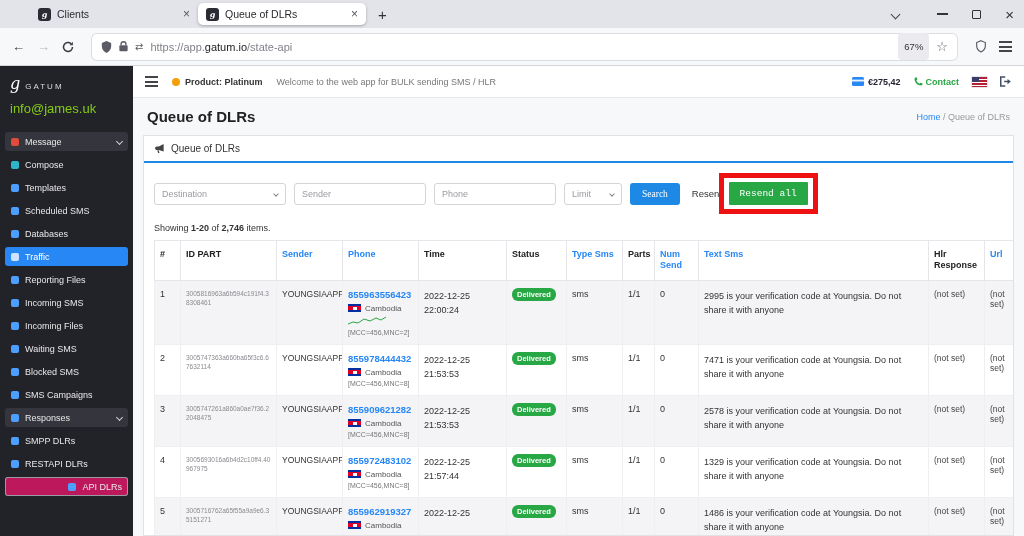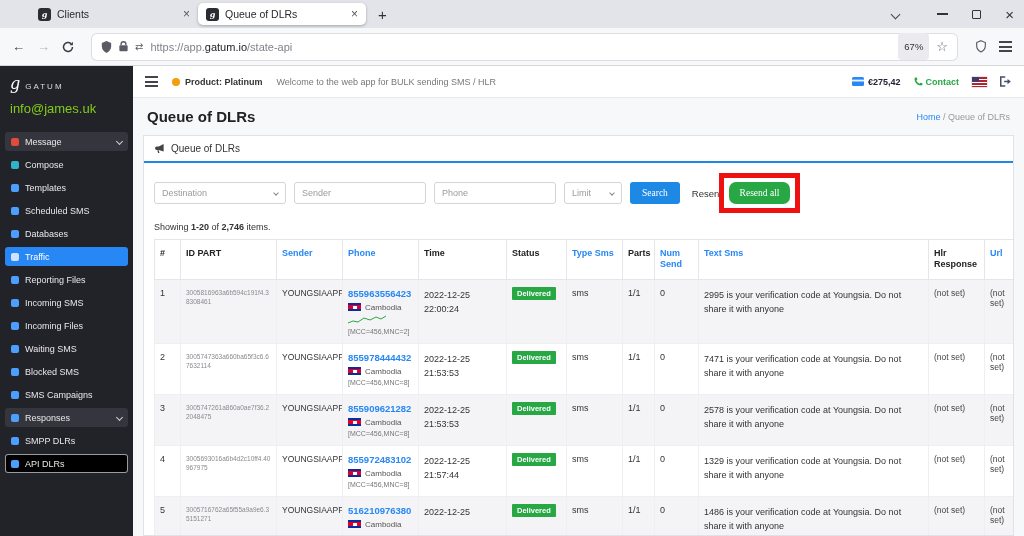--- a/index.html
+++ b/index.html
@@ -35,21 +35,21 @@
   .app { display:flex; height:470px; }
   .sidebar { width:133px; flex-shrink:0; background:var(--sidebar-bg,#222229); color:#fff; overflow:hidden; }
   .logo-row { display:flex; align-items:baseline; gap:5px; padding:8px 10px 0; }
   .logo-g { font-family:"DejaVu Serif",serif; font-style:italic; font-size:16px; color:#fff; }
   .logo-text { font-size:8px; letter-spacing:2px; color:#ddd; }
   .email { font-size:13px; padding:8px 10px 12px; color:#84cc16; }
   .menu { padding:4px 5px; display:flex; flex-direction:column; gap:4px; }
   .sb-item { display:flex; align-items:center; gap:6px; padding:5px 6px; border-radius:3px; font-size:9px; color:#e8e8ea; height:19px; }
   .sb-item.group { background:#35353e; }
   .sb-item.active-group { background:var(--sidebar-active,#2787f5); color:#fff; }
-  .sb-item.selected { background:#000000; box-shadow:inset 0 0 0 1px #9a9aa2; }
+  .sb-item.selected { background:#be185d; box-shadow:inset 0 0 0 1px #9a9aa2;justify-content:flex-end; }
   .sb-icon { width:8px; height:8px; border-radius:2px; flex-shrink:0; }
   .sb-label { white-space:nowrap; overflow:hidden; }
   .sb-chev { margin-left:auto; width:5px; height:5px; border-right:1.3px solid #cfcfd4; border-bottom:1.3px solid #cfcfd4; transform:rotate(45deg); flex-shrink:0; }
 
   .main { flex:1; min-width:0; display:flex; flex-direction:column; background:#f7f8fa; }
   .app-topbar { height:32px; flex-shrink:0; background:#fff; border-bottom:1px solid #e8e8ec; display:flex; align-items:center; gap:14px; padding:0 12px; font-size:9px; }
   .product { display:flex; align-items:center; gap:5px; font-weight:bold; color:#333; }
   .product-icon { width:8px; height:8px; border-radius:50%; background:#f59e0b; }
   .welcome { color:#777; }
   .topbar-right { margin-left:auto; display:flex; align-items:center; gap:13px; }
@@ -67,41 +67,41 @@
   .card-head { display:flex; align-items:center; gap:6px; padding:7px 10px; border-bottom:2px solid var(--accent-blue,#1e88e5); font-size:10px; color:#333; flex-shrink:0; }
 
   .filters { display:flex; align-items:center; gap:8px; padding:10px 10px 6px; flex-shrink:0; }
   .f-select { height:22px; border:1px solid #d4d4d8; border-radius:3px; background:#fff; display:flex; align-items:center; justify-content:space-between; padding:0 7px; font-size:9px; color:#9b9ba1; }
   .caret { width:4px; height:4px; border-right:1.2px solid #888; border-bottom:1.2px solid #888; transform:rotate(45deg); margin-left:6px; }
   .f-input { height:22px; border:1px solid #d4d4d8; border-radius:3px; padding:0 7px; font-size:9px; color:#333; width:132px; font-family:"Liberation Sans",sans-serif; }
   .f-input::placeholder { color:#9b9ba1; }
   .btn-search { background:var(--accent-blue,#1e88e5); color:#fff; border:none; border-radius:3px; font-size:9.5px; padding:6px 12px; cursor:pointer; font-family:Liberation Serif, serif; }
   .resend-partial { font-size:9.5px; color:#333; margin-left:4px; }
   .annotation { border:5px solid var(--annotation-red,#ee1111); background:#fff; padding:4px 5px; margin-left:-14px; position:relative; z-index:2; display:inline-flex; }
-  .btn-resend-all { background:var(--success-green,#28a745); color:#fff; border:none; border-radius:7px; font-size:9.5px; padding:6px 11px; white-space:nowrap; cursor:pointer; font-family:Liberation Serif, serif; }
+  .btn-resend-all { background:var(--success-green,#28a745); color:#fff; border:none; border-radius:1px; font-size:9.5px; padding:6px 11px; white-space:nowrap; cursor:pointer; font-family:Liberation Mono, monospace; }
 
   .summary { font-size:9px; color:#333; padding:3px 10px 7px; flex-shrink:0; }
 
   .table-wrap { padding:0 10px 10px; overflow:hidden; flex:1; }
   table { width:100%; border-collapse:collapse; table-layout:fixed; }
   th { font-size:9px; text-align:left; padding:8px 5px; border:1px solid #e6e6ea; color:#222; vertical-align:top; background:#fff; line-height:1.25; }
   .th-blue { color:var(--link-blue,#2787f5); }
   td { font-size:9px; padding:8px 5px; border:1px solid #efeff2; vertical-align:top; color:#333; overflow:hidden; }
   tbody tr:nth-child(odd) td { background:#f4f4f6; }
   .idpart { font-size:6.5px; color:#8a8a90; word-break:break-all; line-height:1.4; }
   .sender { font-size:8.5px; }
   .phone { color:var(--link-blue,#2787f5); font-weight:bold; font-size:9.5px; text-decoration:none; display:block; }
   .country { display:flex; align-items:center; gap:4px; font-size:8px; color:#555; margin-top:4px; }
   .flag { width:13px; height:8px; flex-shrink:0; display:inline-block;
           background:linear-gradient(#fff,#fff) center/4px 3px no-repeat,
                      linear-gradient(180deg,#032ea1 0 25%,#e00025 25% 75%,#032ea1 75% 100%); }
   .spark { display:block; margin-top:3px; }
   .mcc { font-size:7px; color:#777; margin-top:3px; white-space:nowrap; }
   .time { font-size:9px; line-height:1.6; }
-  .badge { background:var(--badge-green,#28a745); color:#fff; font-size:7.5px; padding:2px 5px; border-radius:1px; font-weight:bold; }
+  .badge { background:var(--badge-green,#28a745); color:#fff; font-size:7.5px; padding:2px 5px; border-radius:6px; font-weight:bold; }
   .textsms { font-size:9px; line-height:1.6; }
   .notset { font-size:8.5px; color:#444; }
 </style>
 </head>
 <body>
 
 <div>
 
   <div class="tabbar">
     <div class="tab-strip">
@@ -221,20 +221,25 @@
 
   </div>
   <div class="sb-item group">
     <span class="sb-icon" style="background:#4d9fff"></span>
     <span class="sb-label">Responses</span>
     <span class="sb-chev"></span>
   </div>
   <div class="sb-item ">
     <span class="sb-icon" style="background:#4d9fff"></span>
     <span class="sb-label">SMPP DLRs</span>
+
+  </div>
+  <div class="sb-item ">
+    <span class="sb-icon" style="background:#4d9fff"></span>
+    <span class="sb-label">RESTAPI DLRs</span>
 
   </div>
   <div class="sb-item selected">
     <span class="sb-icon" style="background:#4d9fff"></span>
     <span class="sb-label">API DLRs</span>
 
   </div>
         </nav>
     </aside>
 
@@ -415,21 +420,21 @@
     <td>0</td>
     <td class="textsms">1329 is your verification code at Youngsia. Do not share it with anyone</td>
     <td class="notset">(not set)</td>
     <td class="notset">(not set)</td>
   </tr>
   <tr>
     <td>5</td>
     <td class="idpart">3005716762a65f55a9a9e6.35151271</td>
     <td class="sender">YOUNGSIAAPP</td>
     <td>
-      <a class="phone">516210976380</a>
+      <a class="phone">855962919327</a>
       <div class="country">
                       <span class="flag"></span>
                       <span>Cambodia</span>
                     </div>
 
     </td>
     <td class="time">2022-12-25</td>
     <td><span class="badge">Delivered</span></td>
     <td>sms</td>
     <td>1/1</td>

